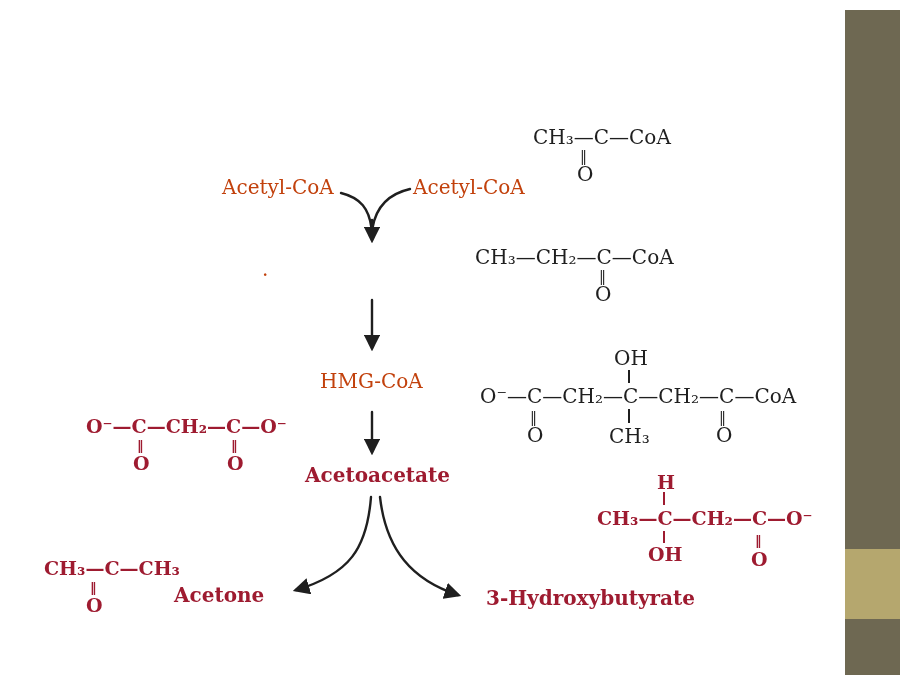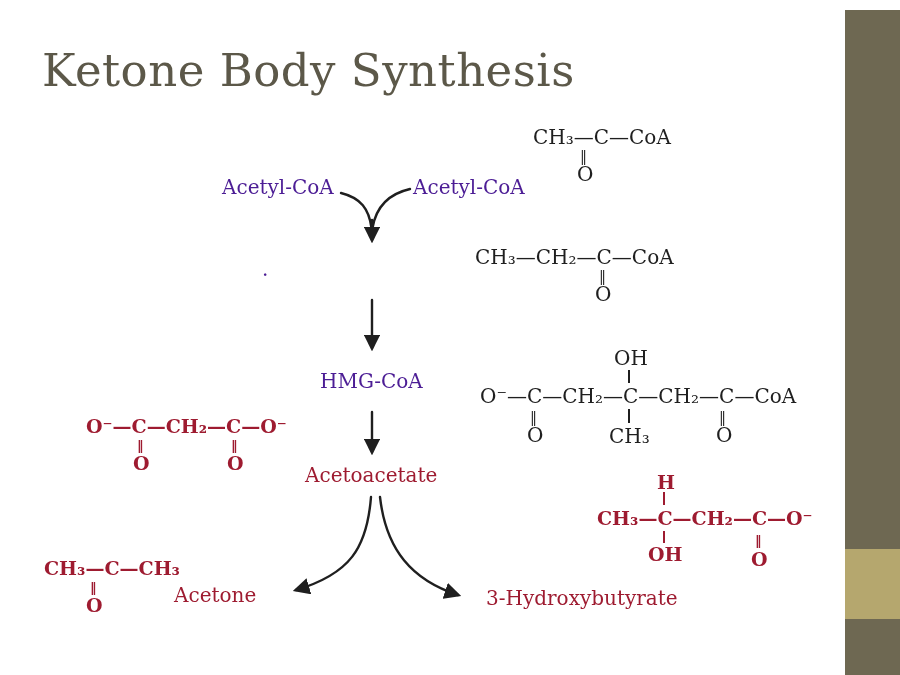--- a/index.html
+++ b/index.html
@@ -7,40 +7,39 @@
     position:relative;width:900px;height:675px;background:#ffffff;overflow:hidden;
     font-family:"DejaVu Serif", serif;
   }
   .accent-dark{position:absolute;left:845px;top:10px;width:55px;height:665px;background:#6e6852;}
   .accent-light{position:absolute;left:845px;top:549px;width:55px;height:70px;background:#b5a76e;}
   .title{
     position:absolute;left:42px;top:44px;margin:0;
     font-size:45px;font-weight:400;letter-spacing:0.5px;color:#5c5849;
     font-family:"DejaVu Serif", serif;
   }
-  .label{position:absolute;font-size:20px;line-height:1.1;color:#4c1d95;white-space:pre;}
-  .red-label{color:#9e1b30;font-weight:normal;text-align:center;}
+  .label{position:absolute;font-size:20px;line-height:1.1;color:#c2410c;white-space:pre;}
+  .red-label{color:#9e1b30;font-weight:bold;text-align:center;}
   .struct{position:absolute;font-size:20px;color:#1f1f1f;}
   .struct .part{position:absolute;line-height:1.1;white-space:pre;}
   .struct .dbond{font-size:14px;}
   .red-struct{font-size:19px;font-weight:bold;color:#9e1b30;}
   .red-struct .dbond{font-size:13px;}
   .vbond{position:absolute;width:1.5px;background:#1f1f1f;}
   .red-bond{background:#9e1b30;}
   .arrows{position:absolute;left:0;top:0;pointer-events:none;}
 </style>
 </head>
 <body>
 
 <div class="slide">
 
   <div class="accent-dark"></div>
   <div class="accent-light"></div>
 
-  <h1 class="title">Ketone Body Synthesis</h1>
 
   <svg class="arrows" width="900" height="675" viewBox="0 0 900 675">
     <defs>
       <marker id="ah" viewBox="0 0 10 10" refX="8" refY="5" markerWidth="7" markerHeight="7" orient="auto">
         <path d="M0,0 L10,5 L0,10 z" fill="#1f1f1f"></path>
       </marker>
     </defs>
     <g fill="none" stroke="#1f1f1f" stroke-width="2.4" stroke-linecap="round">
       <path d="M 341 193 C 361 198 369 209 371.5 228"></path>
       <path d="M 410 189 C 388 194 376 207 372.5 228"></path>

